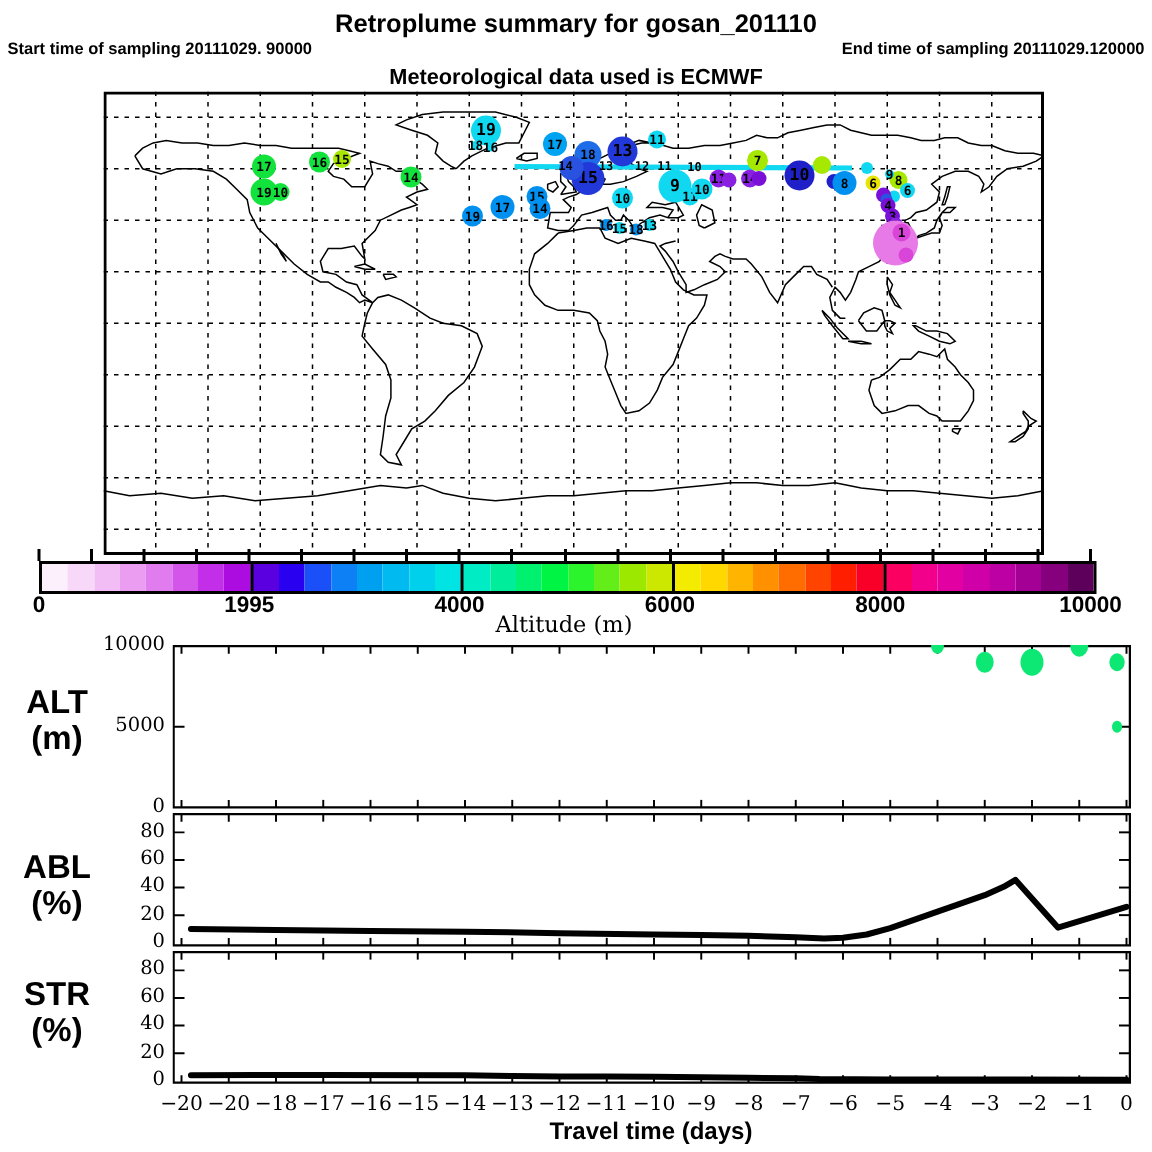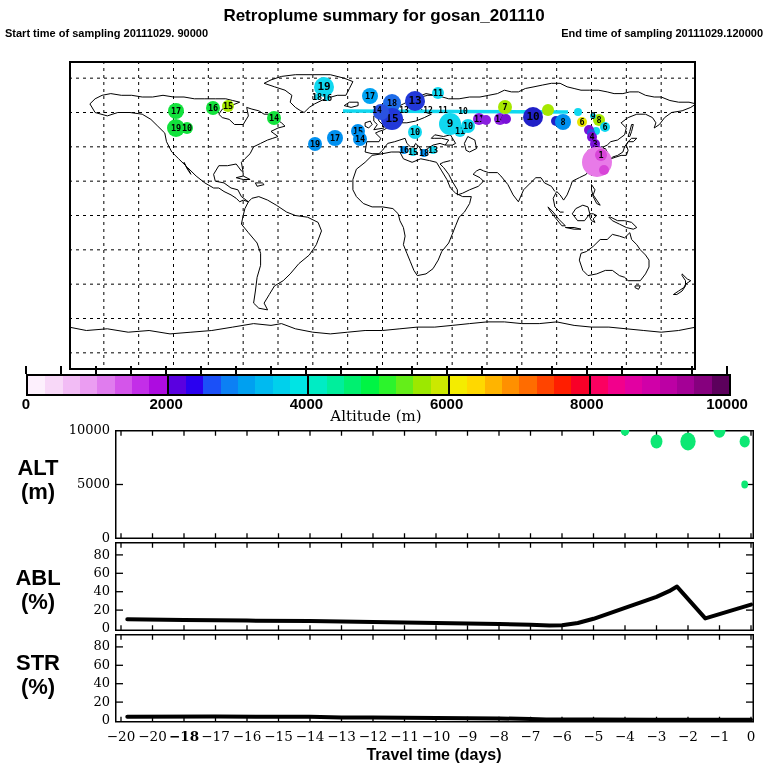--- a/index.html
+++ b/index.html
@@ -29,20 +29,21 @@
 </style>
 </head>
 <body>
 
 <div class="canvas">
   <div class="hdr title">Retroplume summary for gosan_201110</div>
   <div class="hdr sub">
     <span>Start time of sampling 20111029. 90000</span>
     <span>End time of sampling 20111029.120000</span>
   </div>
+  <div class="hdr met">Meteorological data used is ECMWF</div>
 
   <svg id="mapsvg" width="627" height="309" viewBox="0 0 627 309">
       <line x1="34.833333333333336" y1="0" x2="34.833333333333336" y2="309" stroke="#000" stroke-width="1" stroke-dasharray="3,4"></line>
       <line x1="69.66666666666667" y1="0" x2="69.66666666666667" y2="309" stroke="#000" stroke-width="1" stroke-dasharray="3,4"></line>
       <line x1="104.5" y1="0" x2="104.5" y2="309" stroke="#000" stroke-width="1" stroke-dasharray="3,4"></line>
       <line x1="139.33333333333334" y1="0" x2="139.33333333333334" y2="309" stroke="#000" stroke-width="1" stroke-dasharray="3,4"></line>
       <line x1="174.16666666666666" y1="0" x2="174.16666666666666" y2="309" stroke="#000" stroke-width="1" stroke-dasharray="3,4"></line>
       <line x1="209" y1="0" x2="209" y2="309" stroke="#000" stroke-width="1" stroke-dasharray="3,4"></line>
       <line x1="243.83333333333334" y1="0" x2="243.83333333333334" y2="309" stroke="#000" stroke-width="1" stroke-dasharray="3,4"></line>
       <line x1="278.6666666666667" y1="0" x2="278.6666666666667" y2="309" stroke="#000" stroke-width="1" stroke-dasharray="3,4"></line>
@@ -249,21 +250,21 @@
       <div style="background: rgb(242, 0, 140);"></div>
       <div style="background: rgb(226, 0, 162);"></div>
       <div style="background: rgb(208, 0, 168);"></div>
       <div style="background: rgb(188, 0, 164);"></div>
       <div style="background: rgb(164, 0, 150);"></div>
       <div style="background: rgb(134, 0, 126);"></div>
       <div style="background: rgb(92, 0, 92);"></div>
     </div>
   <div id="cbarlabels">
       <div class="cblab" style="left: -9px;">0</div>
-      <div class="cblab" style="left: 131.2px;">2000</div>
+      <div class="cblab" style="left: 131.2px;">1995</div>
       <div class="cblab" style="left: 271.4px;">4000</div>
       <div class="cblab" style="left: 411.6px;">6000</div>
       <div class="cblab" style="left: 551.8px;">8000</div>
       <div class="cblab" style="left: 692px;">10000</div>
     </div>
   <div class="cbtitle">Altitude (m)</div>
 
   <svg id="chartsvg" width="639" height="293" viewBox="0 0 639 293">
       <rect x="0.75" y="0.75" width="637.5" height="107.5" fill="none" stroke="#000" stroke-width="1.5"></rect>
       <line x1="6" y1="0.75" x2="6" y2="5.75" stroke="#000" stroke-width="1.3"></line>
@@ -513,21 +514,21 @@
       <div class="ytick" style="top: 621px;">0</div>
       <div class="ytick" style="top: 639px;">80</div>
       <div class="ytick" style="top: 658px;">60</div>
       <div class="ytick" style="top: 676px;">40</div>
       <div class="ytick" style="top: 695px;">20</div>
       <div class="ytick" style="top: 713px;">0</div>
     </div>
   <div id="xticks">
       <div class="xtick" style="left: 103px;">−20</div>
       <div class="xtick" style="left: 134.5px;">−20</div>
-      <div class="xtick" style="left: 166px; font-weight: bold;">−18</div>
+      <div class="xtick" style="left: 166px;">−18</div>
       <div class="xtick" style="left: 197.5px;">−17</div>
       <div class="xtick" style="left: 229px;">−16</div>
       <div class="xtick" style="left: 260.5px;">−15</div>
       <div class="xtick" style="left: 292px;">−14</div>
       <div class="xtick" style="left: 323.5px;">−13</div>
       <div class="xtick" style="left: 355px;">−12</div>
       <div class="xtick" style="left: 386.5px;">−11</div>
       <div class="xtick" style="left: 418px;">−10</div>
       <div class="xtick" style="left: 449.5px;">−9</div>
       <div class="xtick" style="left: 481px;">−8</div>

